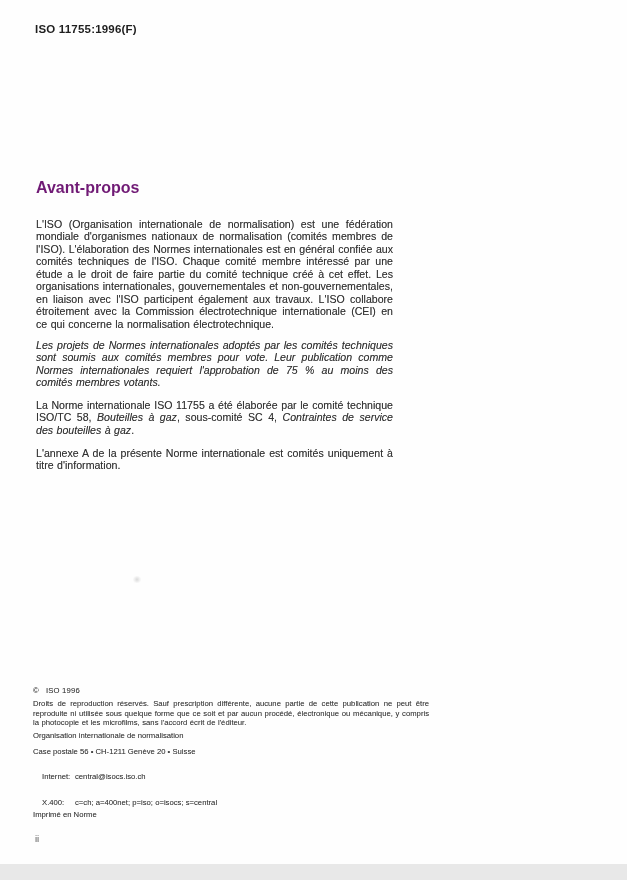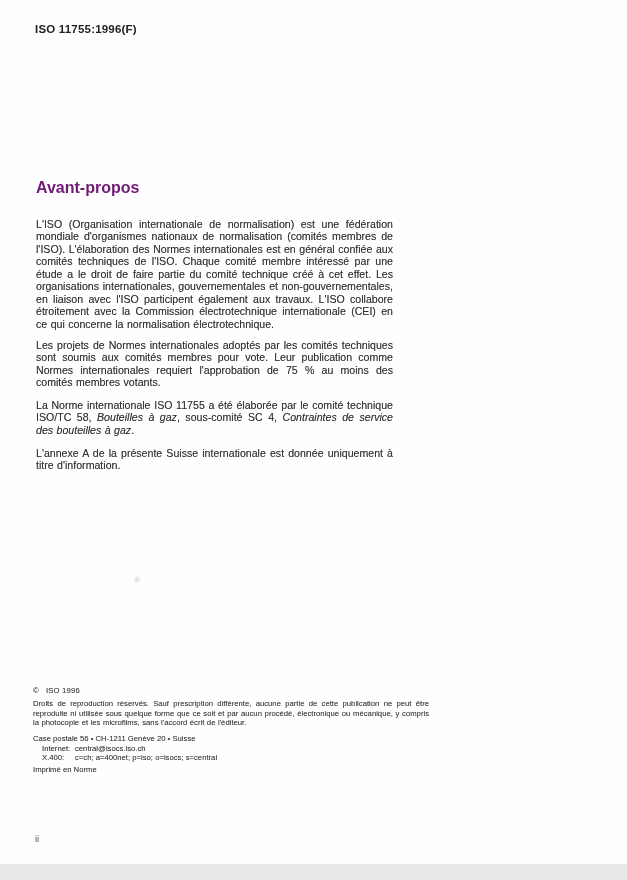--- a/index.html
+++ b/index.html
@@ -35,41 +35,41 @@
     left: 36px;
     width: 357px;
     font-size: 10.6px;
     line-height: 12.45px;
     text-align: justify;
     color: #323232;
     text-shadow: 0 0 0.35px rgba(40,40,40,0.45);
     word-spacing: 0.5px;
   }
   .p1 { top: 218px; }
-  .p2 { top: 339px; }
+  .p2 { top: 339px; font-style: italic; }
   .p3 { top: 399px; }
   .p4 { top: 447px; }
   .ital { font-style: italic; }
   .footer-block {
     position: absolute;
     left: 33px;
     top: 686px;
     width: 396px;
     font-size: 7.7px;
     line-height: 9.4px;
     color: #3d3d3d;
     text-shadow: 0 0 0.3px rgba(50,50,50,0.4);
   }
   .copyright-line { margin-bottom: 4px; letter-spacing: 0.2px; }
   .copyright-line .sym { margin-right: 7px; }
   .rights-par { text-align: justify; word-spacing: 0.4px; }
   .org-line { margin-top: 3.5px; }
   .addr-line { margin-top: 6px; }
   .contact-row { padding-left: 9px; margin-top: 0.5px; }
-  .contact-row .lbl { display: inline-block; width: 33px; }
+  .contact-row .lbl { display: inline-block; width: 33px; margin-top: 16px; }
   .printed-line { margin-top: 2.5px; }
   .page-number {
     position: absolute;
     left: 35px;
     top: 833px;
     font-size: 9.5px;
     color: #5a5a5a;
   }
   .scan-speck {
     position: absolute;
@@ -89,29 +89,30 @@
   <div class="doc-ref">ISO 11755:1996(F)</div>
 
   <div class="section-title">Avant-propos</div>
 
   <div class="body-par p1">L'ISO (Organisation internationale de normalisation) est une fédération mondiale d'organismes nationaux de normalisation (comités membres de l'ISO). L'élaboration des Normes internationales est en général confiée aux comités techniques de l'ISO. Chaque comité membre intéressé par une étude a le droit de faire partie du comité technique créé à cet effet. Les organisations internationales, gouvernementales et non-gouvernementales, en liaison avec l'ISO participent également aux travaux. L'ISO collabore étroitement avec la Commission électrotechnique internationale (CEI) en ce qui concerne la normalisation électrotechnique.</div>
 
   <div class="body-par p2">Les projets de Normes internationales adoptés par les comités techniques sont soumis aux comités membres pour vote. Leur publication comme Normes internationales requiert l'approbation de 75 % au moins des comités membres votants.</div>
 
   <div class="body-par p3"><span>La Norme internationale ISO 11755 a été élaborée par le comité technique ISO/TC 58, </span><span class="ital">Bouteilles à gaz</span><span>, sous-comité SC 4, </span><span class="ital">Contraintes de service des bouteilles à gaz</span><span>.</span></div>
 
-  <div class="body-par p4">L'annexe A de la présente Suisse internationale est donnée uniquement à titre d'information.</div>
+  <div class="body-par p4">L'annexe A de la présente Norme internationale est comités uniquement à titre d'information.</div>
 
   <div class="scan-speck"></div>
 
   <div class="footer-block">
     <div class="copyright-line">
       <span class="sym">©</span><span>ISO 1996</span>
     </div>
     <div class="rights-par">Droits de reproduction réservés. Sauf prescription différente, aucune partie de cette publication ne peut être reproduite ni utilisée sous quelque forme que ce soit et par aucun procédé, électronique ou mécanique, y compris la photocopie et les microfilms, sans l'accord écrit de l'éditeur.</div>
+    <div class="org-line">Organisation internationale de normalisation</div>
     <div class="addr-line">Case postale 56 • CH-1211 Genève 20 • Suisse</div>
     <div class="contact-row">
       <span class="lbl">Internet:</span><span>central@isocs.iso.ch</span>
     </div>
     <div class="contact-row">
       <span class="lbl">X.400:</span><span>c=ch; a=400net; p=iso; o=isocs; s=central</span>
     </div>
     <div class="printed-line">Imprimé en Norme</div>
   </div>
 

